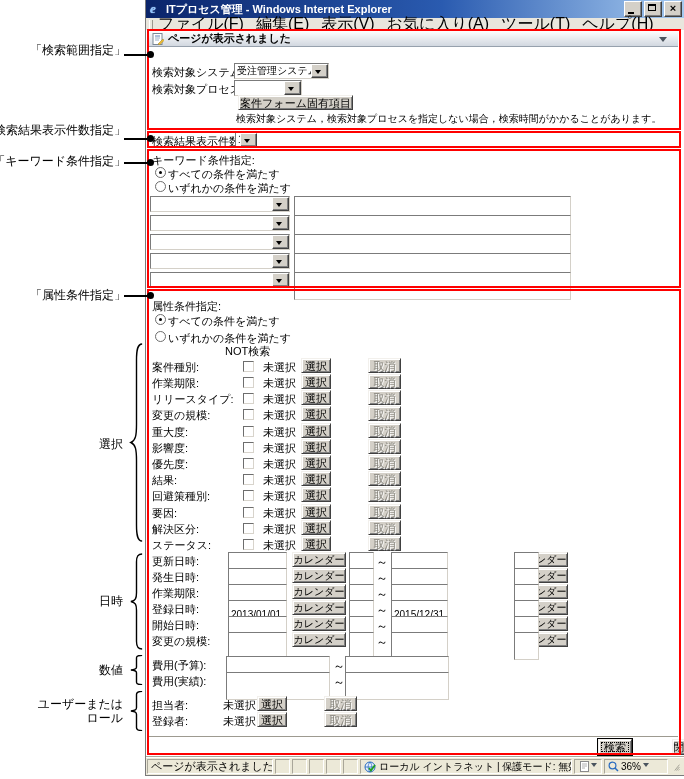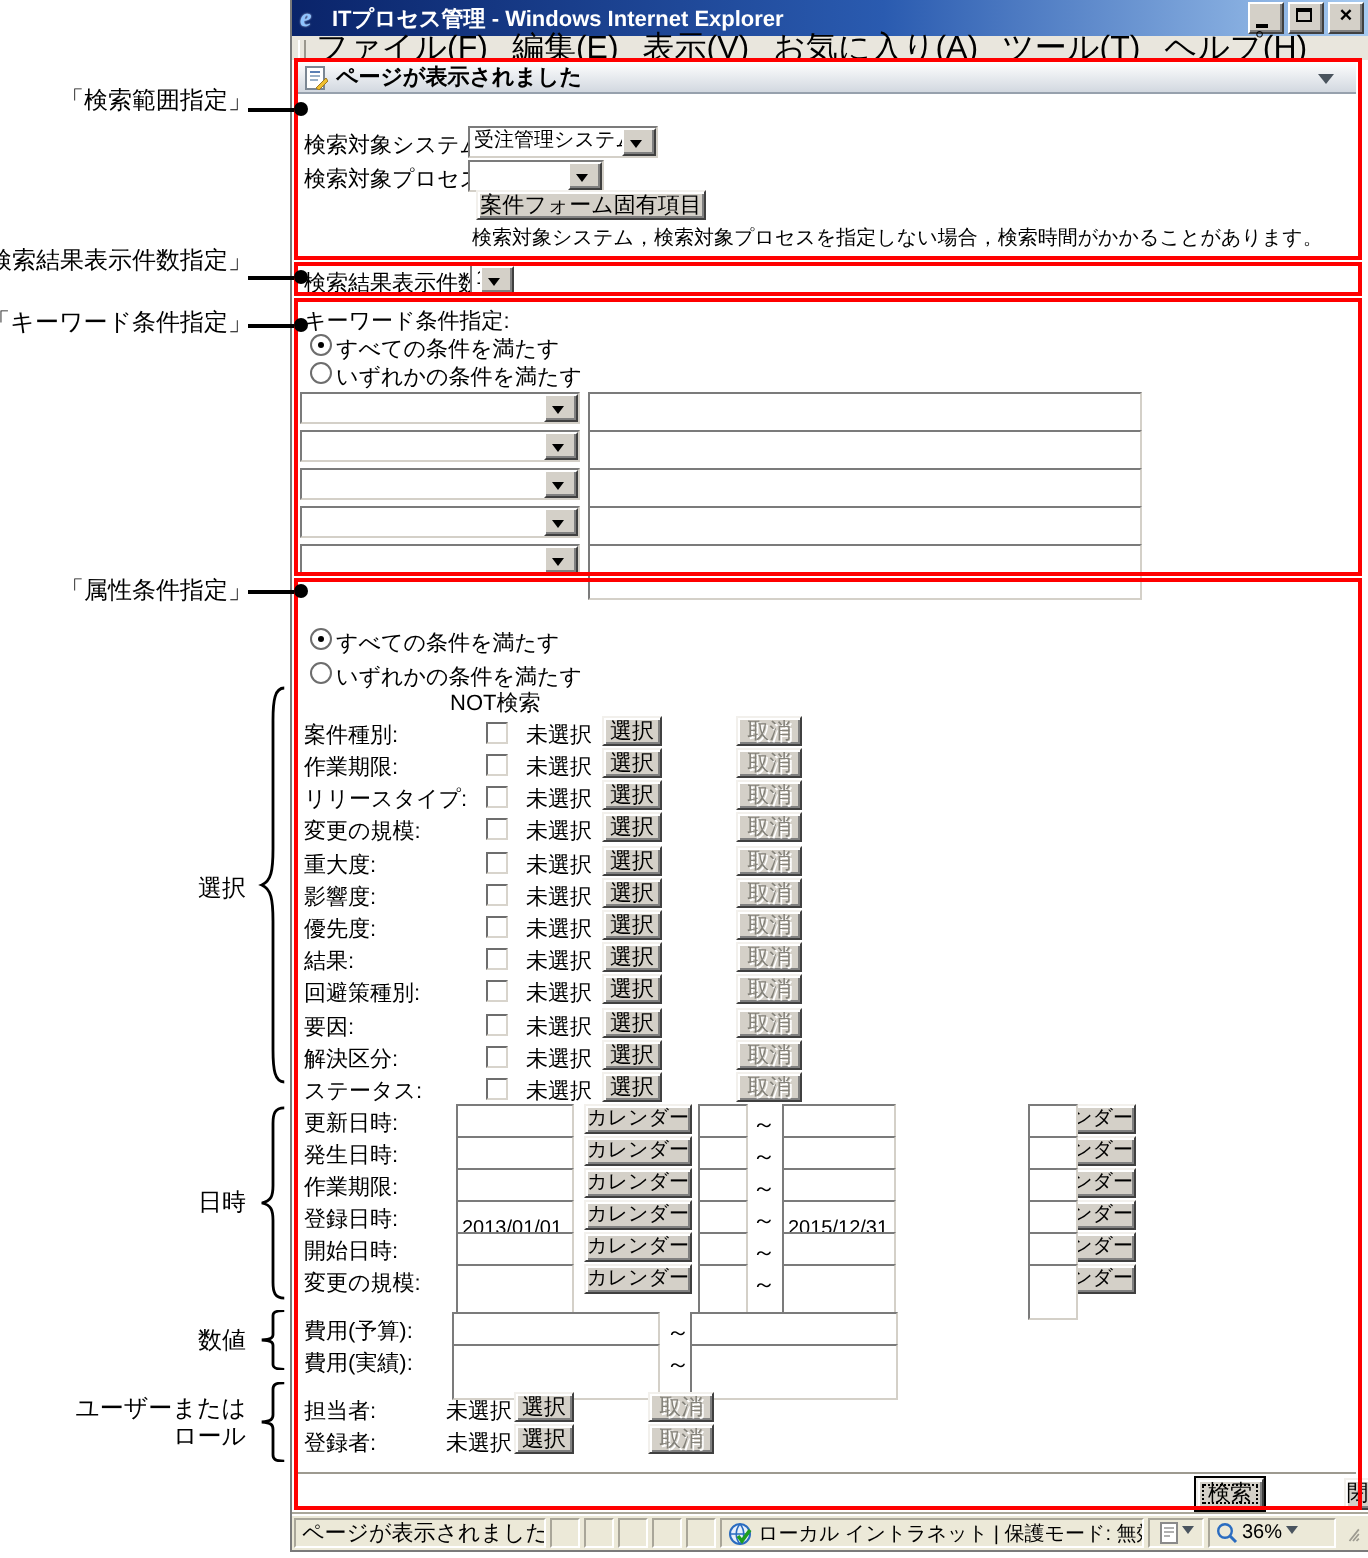--- a/index.html
+++ b/index.html
@@ -239,20 +239,23 @@
     <input class="w95-input k-input" style="">
   </div>
   <div class="row" style="top:272px">
     <span class="w95-select k-select">
         <span class="sel-text"></span>
         <span class="sel-btn"></span>
       </span>
     <input class="w95-input k-input" style="">
   </div>
 
+  <div class="row" style="top:297px">
+    <span class="lbl">属性条件指定:</span>
+  </div>
   <div class="row" style="top:312px">
     <span class="radio checked" style="left:9px;top:2px"></span>
     <span class="radio-lbl">すべての条件を満たす</span>
   </div>
   <div class="row" style="top:329px">
     <span class="radio" style="left:9px;top:2px"></span>
     <span class="radio-lbl">いずれかの条件を満たす</span>
   </div>
   <div class="row" style="top:343px">
     <span class="not-lbl">NOT検索</span>

